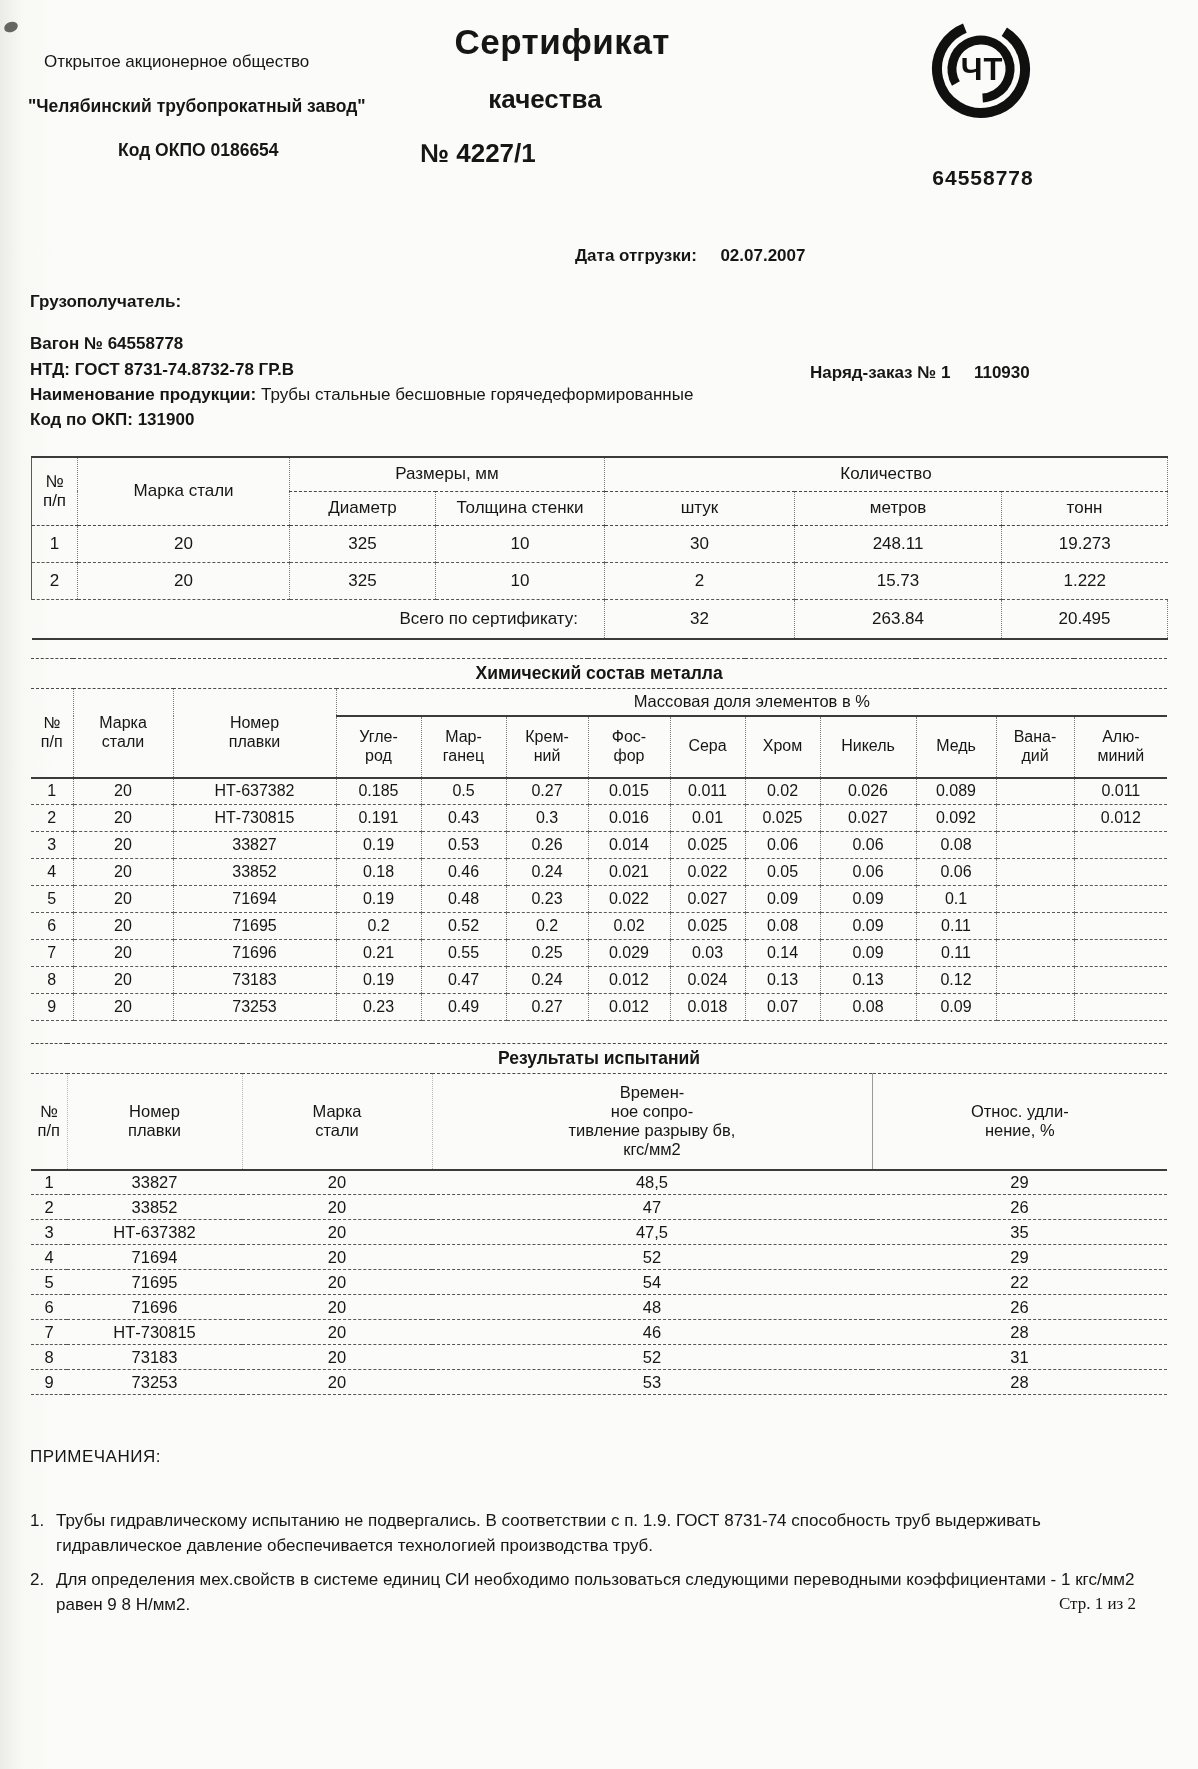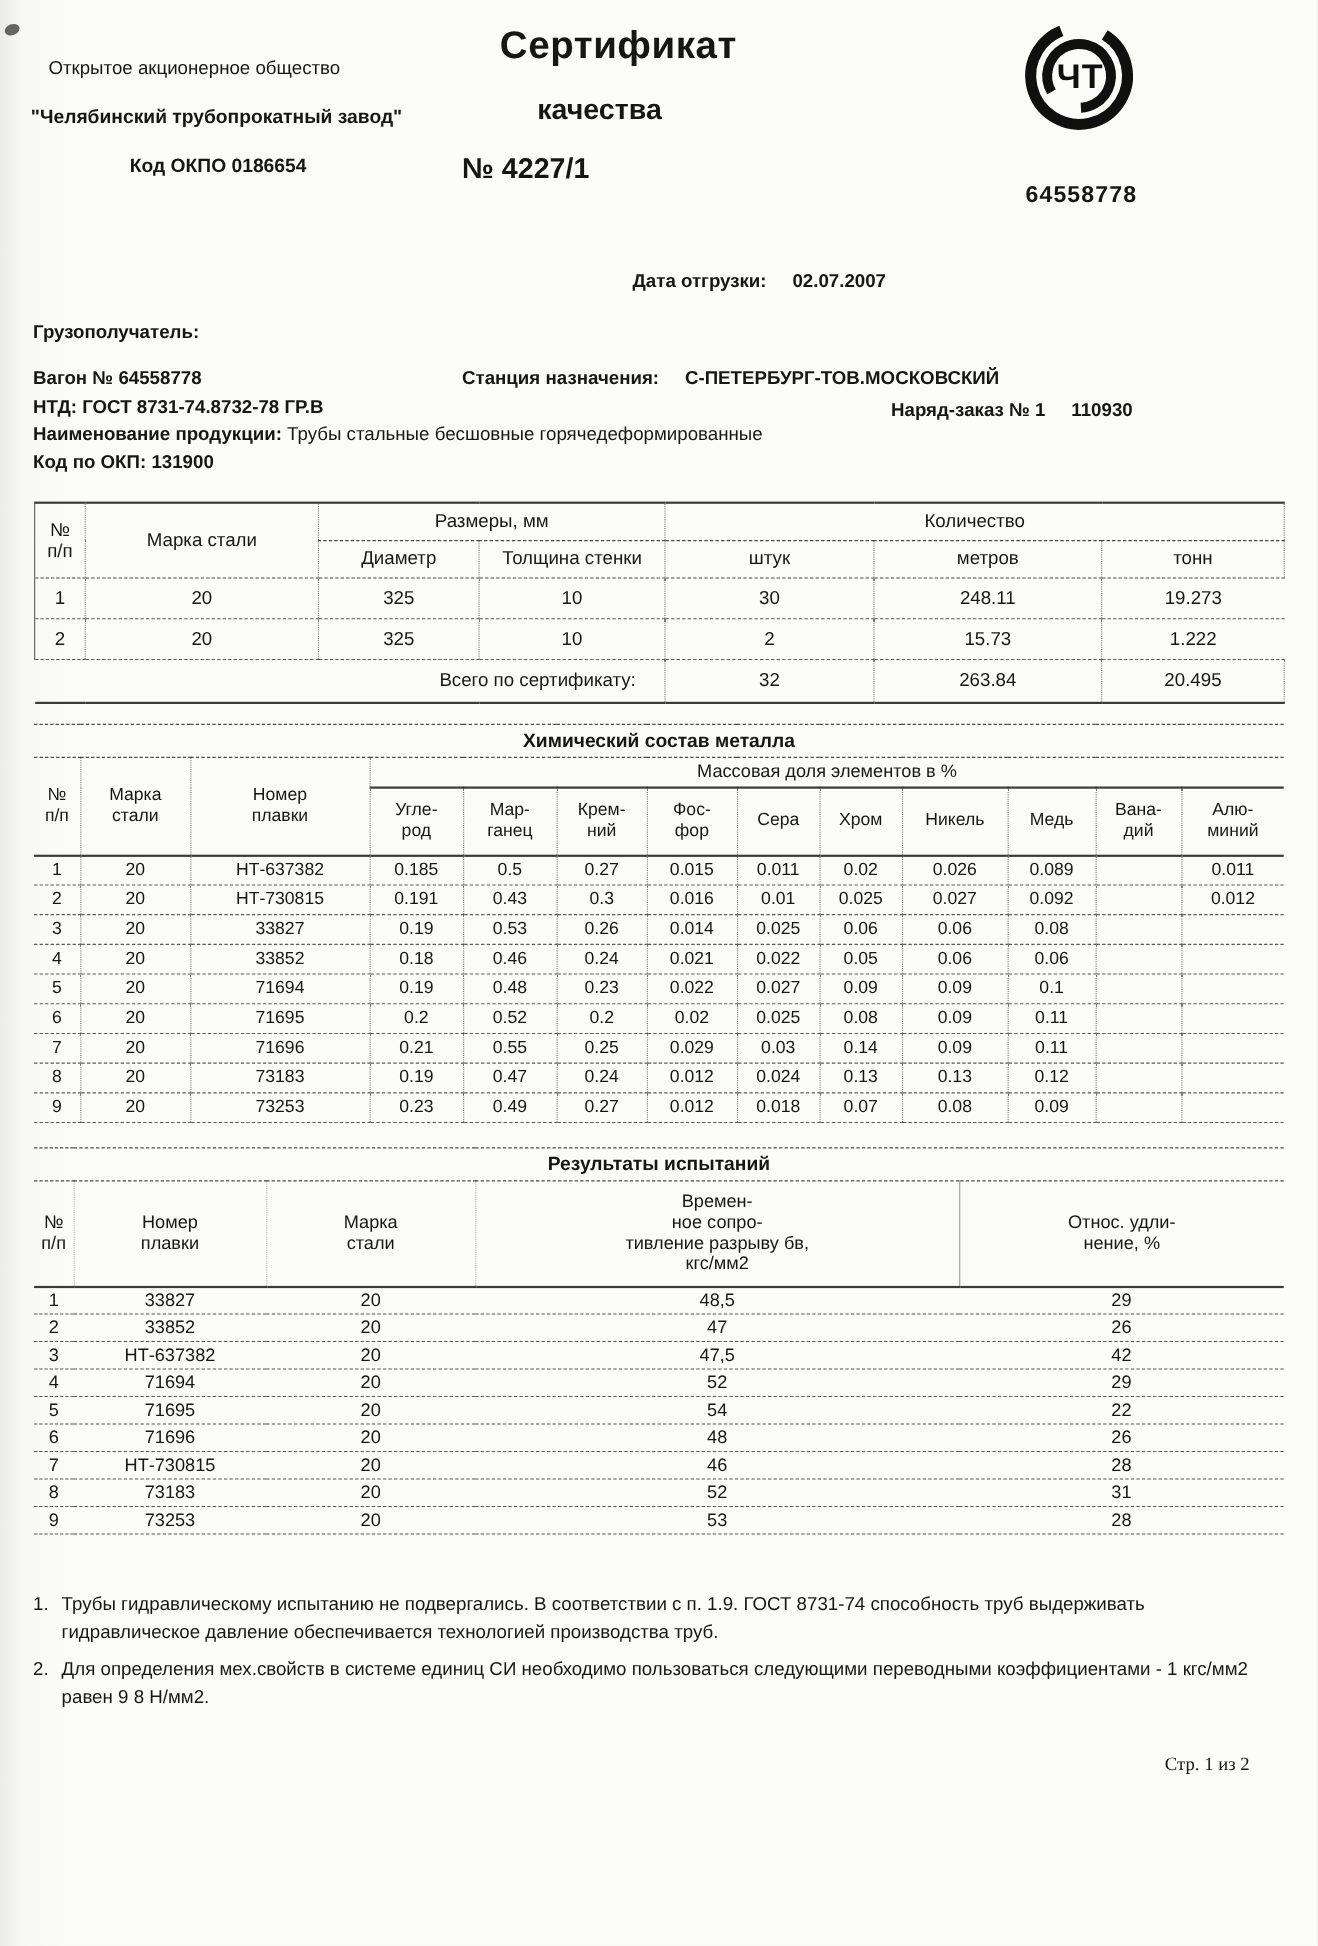--- a/index.html
+++ b/index.html
@@ -117,25 +117,20 @@
     <div class="date-line">
       <span class="lbl">Дата отгрузки:</span>
       <span class="gap8"></span>
       <span class="val">02.07.2007</span>
     </div>
     <div class="consignee">Грузополучатель:</div>
     <div class="wagon-line">
       <span class="lbl">Вагон №</span>
       <span class="val">64558778</span>
     </div>
-    <div class="station-line">
-      <span class="lbl">Станция назначения:</span>
-      <span class="gap8"></span>
-      <span class="val">С-ПЕТЕРБУРГ-ТОВ.МОСКОВСКИЙ</span>
-    </div>
     <div class="ntd-line">
       <span class="lbl">НТД:</span>
       <span class="val">ГОСТ 8731-74.8732-78 ГР.В</span>
     </div>
     <div class="order-line">
       <span class="lbl">Наряд-заказ №</span>
       <span class="val">1</span>
       <span class="gap8"></span>
       <span class="val">110930</span>
     </div>
@@ -432,21 +427,21 @@
           <td class="rgt">33852</td>
           <td class="rgt">20</td>
           <td class="rgt">47</td>
           <td>26</td>
         </tr>
         <tr>
           <td class="rgt lft">3</td>
           <td class="rgt">НТ-637382</td>
           <td class="rgt">20</td>
           <td class="rgt">47,5</td>
-          <td>42</td>
+          <td>35</td>
         </tr>
         <tr>
           <td class="rgt lft">4</td>
           <td class="rgt">71694</td>
           <td class="rgt">20</td>
           <td class="rgt">52</td>
           <td>29</td>
         </tr>
         <tr>
           <td class="rgt lft">5</td>
@@ -480,20 +475,21 @@
           <td class="rgt lft">9</td>
           <td class="rgt">73253</td>
           <td class="rgt">20</td>
           <td class="rgt">53</td>
           <td>28</td>
         </tr>
       </tbody>
   </table>
 
   <div class="notes">
+    <div class="notes-title">ПРИМЕЧАНИЯ:</div>
     <div class="note-item">
       <span class="note-num">1.</span>
       <span class="note-text">Трубы гидравлическому испытанию не подвергались. В соответствии с п. 1.9. ГОСТ 8731-74 способность труб выдерживать гидравлическое давление обеспечивается технологией производства труб.</span>
     </div>
     <div class="note-item">
       <span class="note-num">2.</span>
       <span class="note-text">Для определения мех.свойств в системе единиц СИ необходимо пользоваться следующими переводными коэффициентами - 1 кгс/мм2 равен 9 8 Н/мм2.</span>
     </div>
   </div>
 

